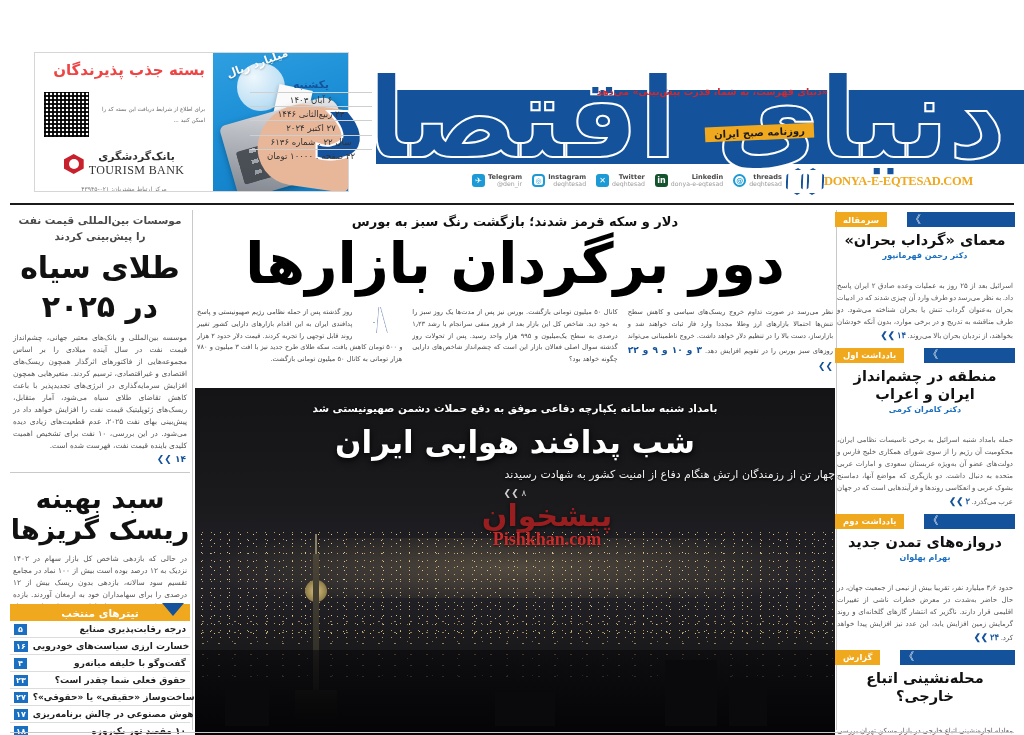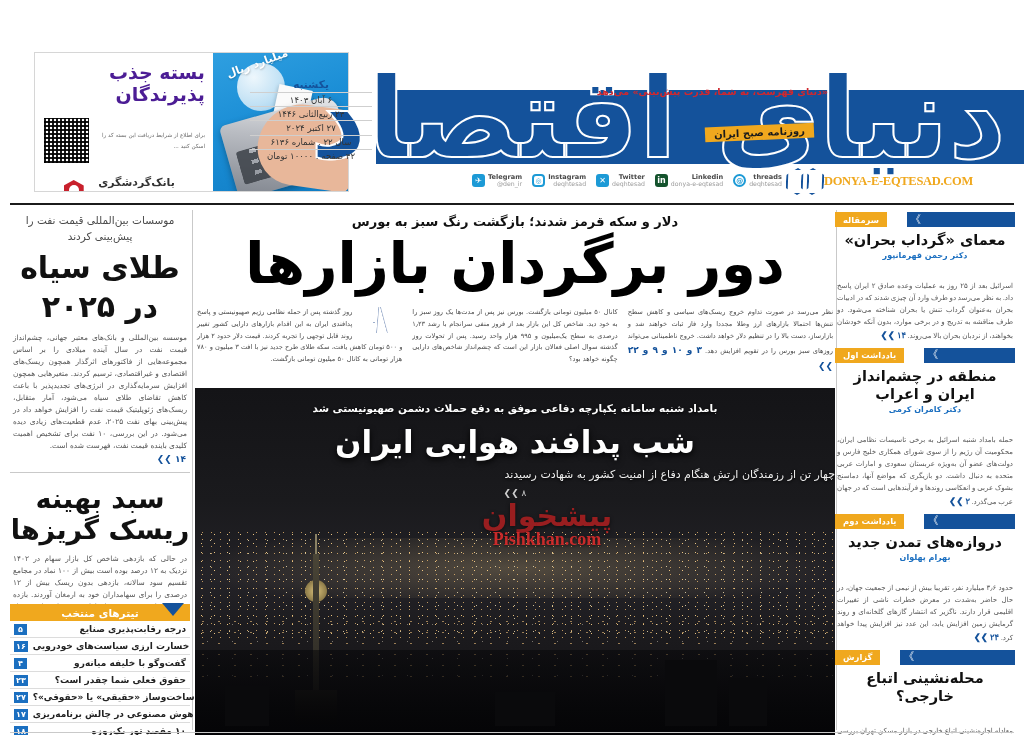--- a/index.html
+++ b/index.html
@@ -11,21 +11,21 @@
   }
   .page { position: relative; width: 1024px; height: 735px; background:#fff; }
 
   
   .ad-box {
     position:absolute; left:34px; top:52px; width:315px; height:140px;
     border:1px solid #d6d6d6; background:#fff; display:flex; flex-direction:row-reverse;
     overflow:hidden;
   }
   .ad-right { width:178px; height:100%; position:relative; background:#fff; padding:8px 8px 4px 8px; }
-  .ad-title { color:#4c1d95; font-size:19px; font-weight:bold; text-align:right; letter-spacing:-0.2px; }
+  .ad-title { color:#ef4444; font-size:15px; font-weight:bold; text-align:right; letter-spacing:-0.2px; }
   .ad-midrow { display:flex; flex-direction:row-reverse; align-items:center; margin-top:12px; gap:6px; }
   .ad-qr {
     width:47px; height:47px;
     background:
       repeating-linear-gradient(90deg,#1a1a1a 0 2px,#fff 2px 4px),
       repeating-linear-gradient(0deg,#1a1a1a 0 2px,#fff 2px 4px);
     background-blend-mode: multiply;
     border:1px solid #fff;
   }
   .ad-qrtext { font-size:5.6px; color:#6d6d6d; text-align:right; line-height:1.9; flex:1; }
@@ -129,21 +129,21 @@
   .hexo { width:23px; height:27px; border:2px solid #14529b; transform:skewX(-2deg);
           clip-path: polygon(50% 0,100% 26%,100% 74%,50% 100%,0 74%,0 26%); }
   .hexo.b { margin-right:-8px; }
 
   
   .hr-thick { position:absolute; left:10px; width:1004px; height:2px; background:#1b1b1b; }
   .vr { position:absolute; width:1px; background:#c9c9c9; }
 
   
   .leftcol { position:absolute; left:10px; top:212px; width:180px; height:518px; direction:rtl; }
-  .lc-kicker { font-size:10.5px; color:#4a4a4a; text-align:center; line-height:1.55; padding:0 6px; }
+  .lc-kicker { font-size:10.5px; color:#4a4a4a; text-align:center; line-height:1.55; padding:0 6px;font-weight:bold; }
   .lc-head {
     font-size:30px; font-weight:bold; color:#111; text-align:center; line-height:1.12;
     margin-top:6px; letter-spacing:-0.5px;
   }
   .lc-body {
     font-size:7.4px; color:#555; text-align:justify; line-height:1.62; margin-top:8px;
     column-count:1; padding:0 3px;
   }
   .pgref { color:#14529b; font-weight:bold; font-size:9px; direction:rtl; }
   .lc-sep { height:1px; background:#c9c9c9; margin:8px 0 10px; }

